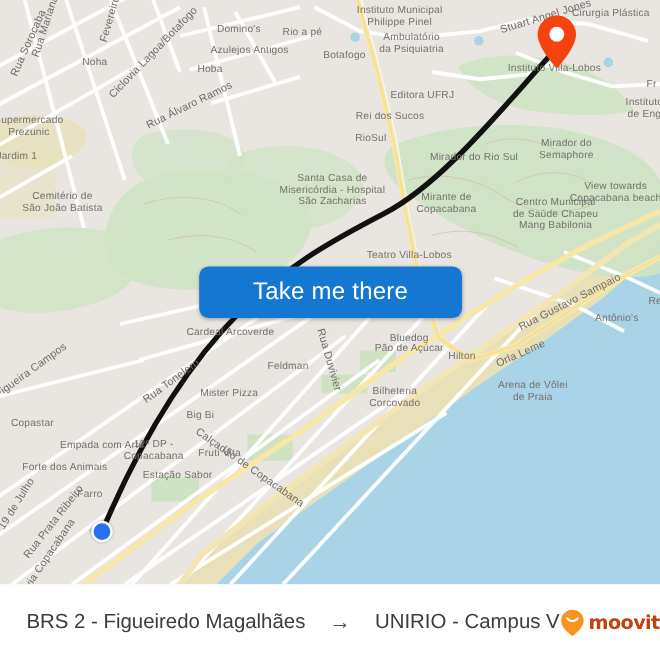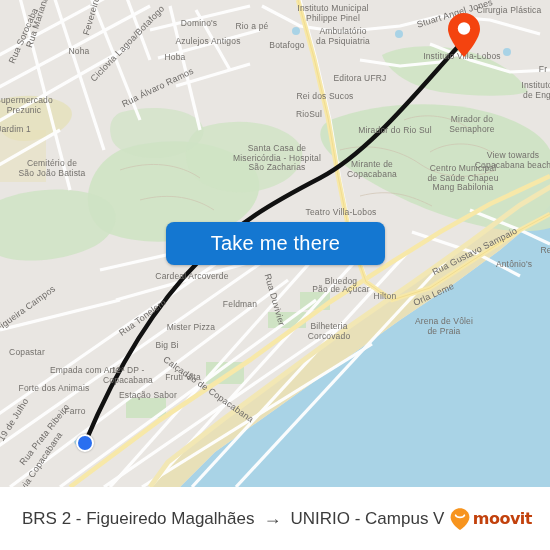--- a/index.html
+++ b/index.html
@@ -93,22 +93,22 @@
     position: absolute;
     left: 0; top: 487px;
     width: 550px; height: 63px;
     background: #ffffff;
     display: flex;
     align-items: center;
     box-sizing: border-box;
     padding: 0 12px 0 22px;
   }
   #trip-title {
-    display: flex; align-items: center;
-    gap: 8px;
+    display: flex; align-items: flex-start;
+    gap: 19px;
     color: #3c3c3c;
     font-size: 17px;
     white-space: nowrap;
     flex: 1 1 auto;
   }
   #trip-arrow { font-size: 18px; color: #4a4a4a; padding: 0 1px; }
 
   #moovit-logo {
     display: flex; align-items: center;
     gap: 2px;
@@ -237,21 +237,21 @@
         <div class="map-label" style="left: 333px; top: 13px; transform: translate(-50%, -50%) rotate(0deg);">Instituto Municipal
 Philippe Pinel</div>
         <div class="map-label" style="left: 343px; top: 36px; transform: translate(-50%, -50%) rotate(0deg);">Ambulatório
 da Psiquiatria</div>
         <div class="map-label" style="left: 509px; top: 11px; transform: translate(-50%, -50%) rotate(0deg);">Cirurgia Plástica</div>
         <div class="map-label road" style="left: 455px; top: 14px; transform: translate(-50%, -50%) rotate(-17deg);">Stuart Angel Jones</div>
         <div class="map-label" style="left: 462px; top: 57px; transform: translate(-50%, -50%) rotate(0deg);">Instituto Villa-Lobos</div>
         <div class="map-label" style="left: 537px; top: 90px; transform: translate(-50%, -50%) rotate(0deg);">Instituto
 de Eng</div>
         <div class="map-label road" style="left: 158px; top: 88px; transform: translate(-50%, -50%) rotate(-26deg);">Rua Álvaro Ramos</div>
-        <div class="map-label" style="left: 336px; top: 79px; transform: translate(-50%, -50%) rotate(0deg); padding-left: 48px;">Editora UFRJ</div>
+        <div class="map-label" style="left: 328px; top: 79px; transform: translate(-50%, -50%) rotate(0deg); padding-left: 48px;">Editora UFRJ</div>
         <div class="map-label" style="left: 325px; top: 97px; transform: translate(-50%, -50%) rotate(0deg);">Rei dos Sucos</div>
         <div class="map-label" style="left: 309px; top: 115px; transform: translate(-50%, -50%) rotate(0deg);">RioSul</div>
         <div class="map-label" style="left: 24px; top: 105px; transform: translate(-50%, -50%) rotate(0deg);">Supermercado
 Prezunic</div>
         <div class="map-label" style="left: 14px; top: 130px; transform: translate(-50%, -50%) rotate(0deg);">Jardim 1</div>
         <div class="map-label" style="left: 52px; top: 168px; transform: translate(-50%, -50%) rotate(0deg);">Cemitério de
 São João Batista</div>
         <div class="map-label" style="left: 395px; top: 131px; transform: translate(-50%, -50%) rotate(0deg);">Mirador do Rio Sul</div>
         <div class="map-label" style="left: 472px; top: 124px; transform: translate(-50%, -50%) rotate(0deg);">Mirador do
 Semaphore</div>

